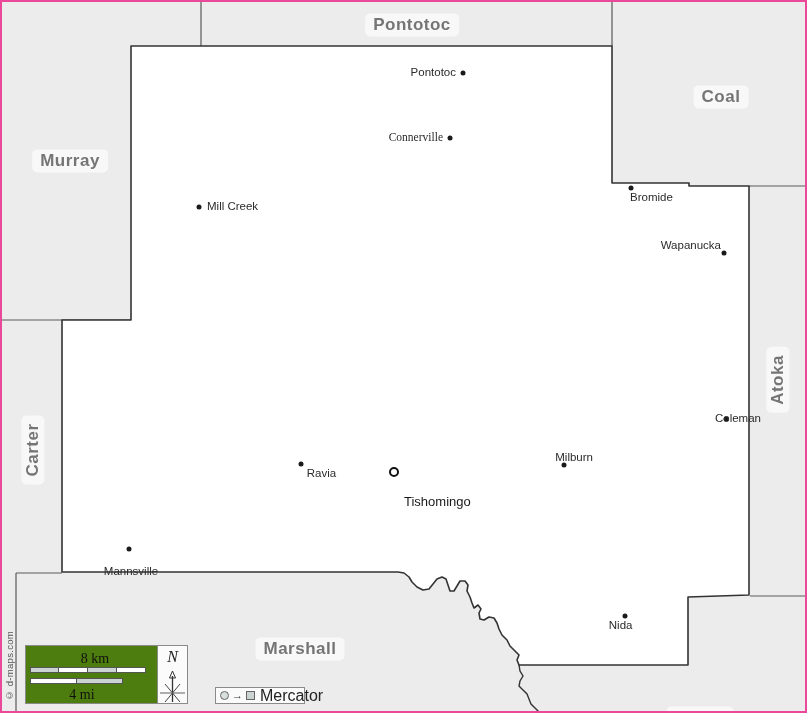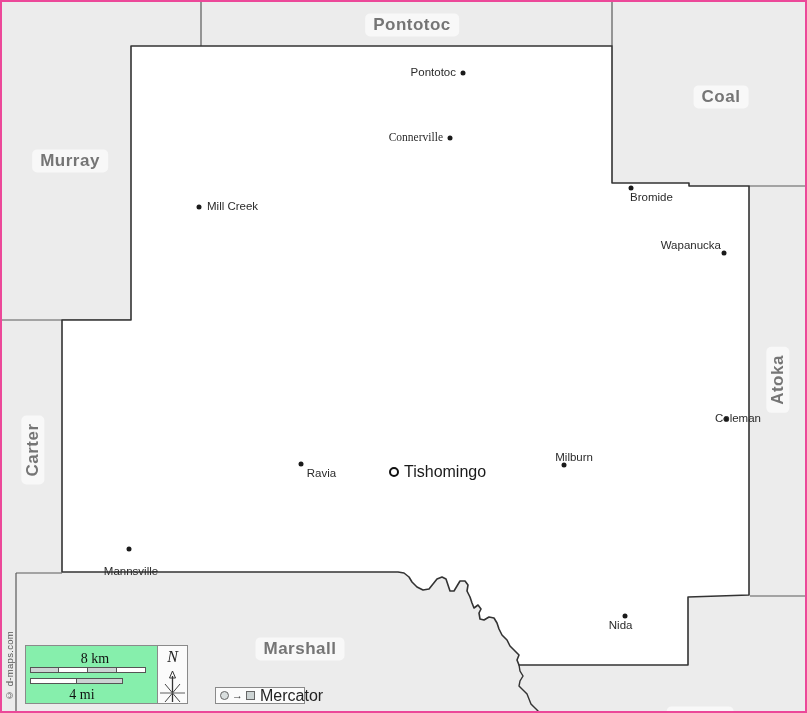--- a/index.html
+++ b/index.html
@@ -16,41 +16,41 @@
     position:absolute; width:5px; height:5px; background:#1a1a1a;
     border-radius:50%; transform:translate(-50%,-50%);
   }
   .town-dot.seat {
     width:6px; height:6px; background:#fff; border:2.6px solid #111;
   }
   .town-label {
     position:absolute; font-size:11.5px; color:#2b2b2b; white-space:nowrap;
     line-height:1;
   }
-  .town-label.seat { font-size:16px; color:#1a1a1a; }
+  .town-label.seat { font-size:13px; color:#1a1a1a;margin-top:29px; }
   .t-left  { transform:translate(-100%,-50%); }
   .t-right { transform:translate(0,-50%); }
   .t-below { transform:translate(-50%,0);padding-left:41px; }
   .t-above { transform:translate(-50%,-100%); }
   .t-above-left { transform:translate(-100%,-100%); }
   .t-below-left { transform:translate(-60%,0); }
 
   
   .county-label {
     position:absolute; font-weight:bold; font-size:17px; color:#757575;
     background:#f8f8f8; border-radius:5px; padding:1px 8px; line-height:1.25;
     white-space:nowrap; letter-spacing:0.5px;
     transform:translate(-50%,-50%);
   }
   .county-label.rot { transform:translate(-50%,-50%) rotate(-90deg); }
 
   
   .scalebox {
     position:absolute; left:23px; top:643px; width:140px; height:59px;
-    background:#86efac; border:1px solid #8a8a8a; box-sizing:border-box;
+    background:#4d7c0f; border:1px solid #8a8a8a; box-sizing:border-box;
   }
   .scalebox .km-label, .scalebox .mi-label {
     position:absolute; width:100%; text-align:center;
     font-family:"Liberation Serif", serif; font-size:14px; color:#111; line-height:1;
   }
   .scalebox .km-label { top:6px; }
   .scalebox .mi-label { top:42px; left:-13px; }
   .sbar { position:absolute; display:flex; height:6px; box-sizing:border-box; }
   .sbar span { display:block; height:100%; border:1px solid #555; box-sizing:border-box; }
   .sbar.km { left:4px; top:21px; width:116px; }

